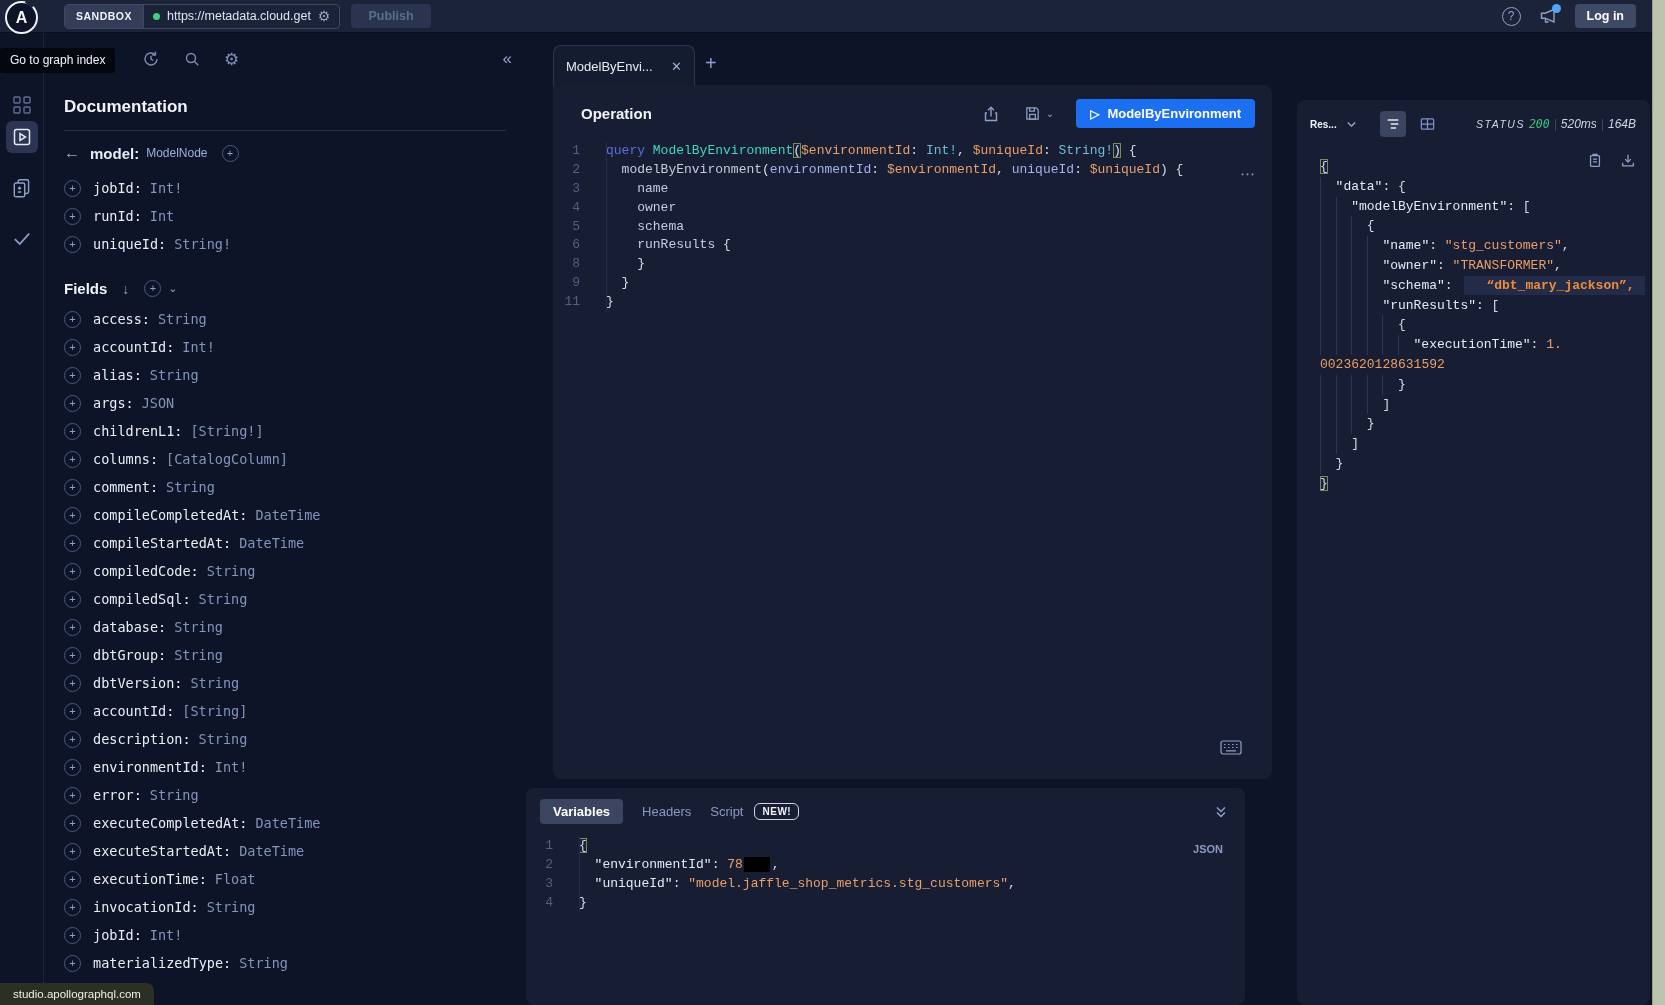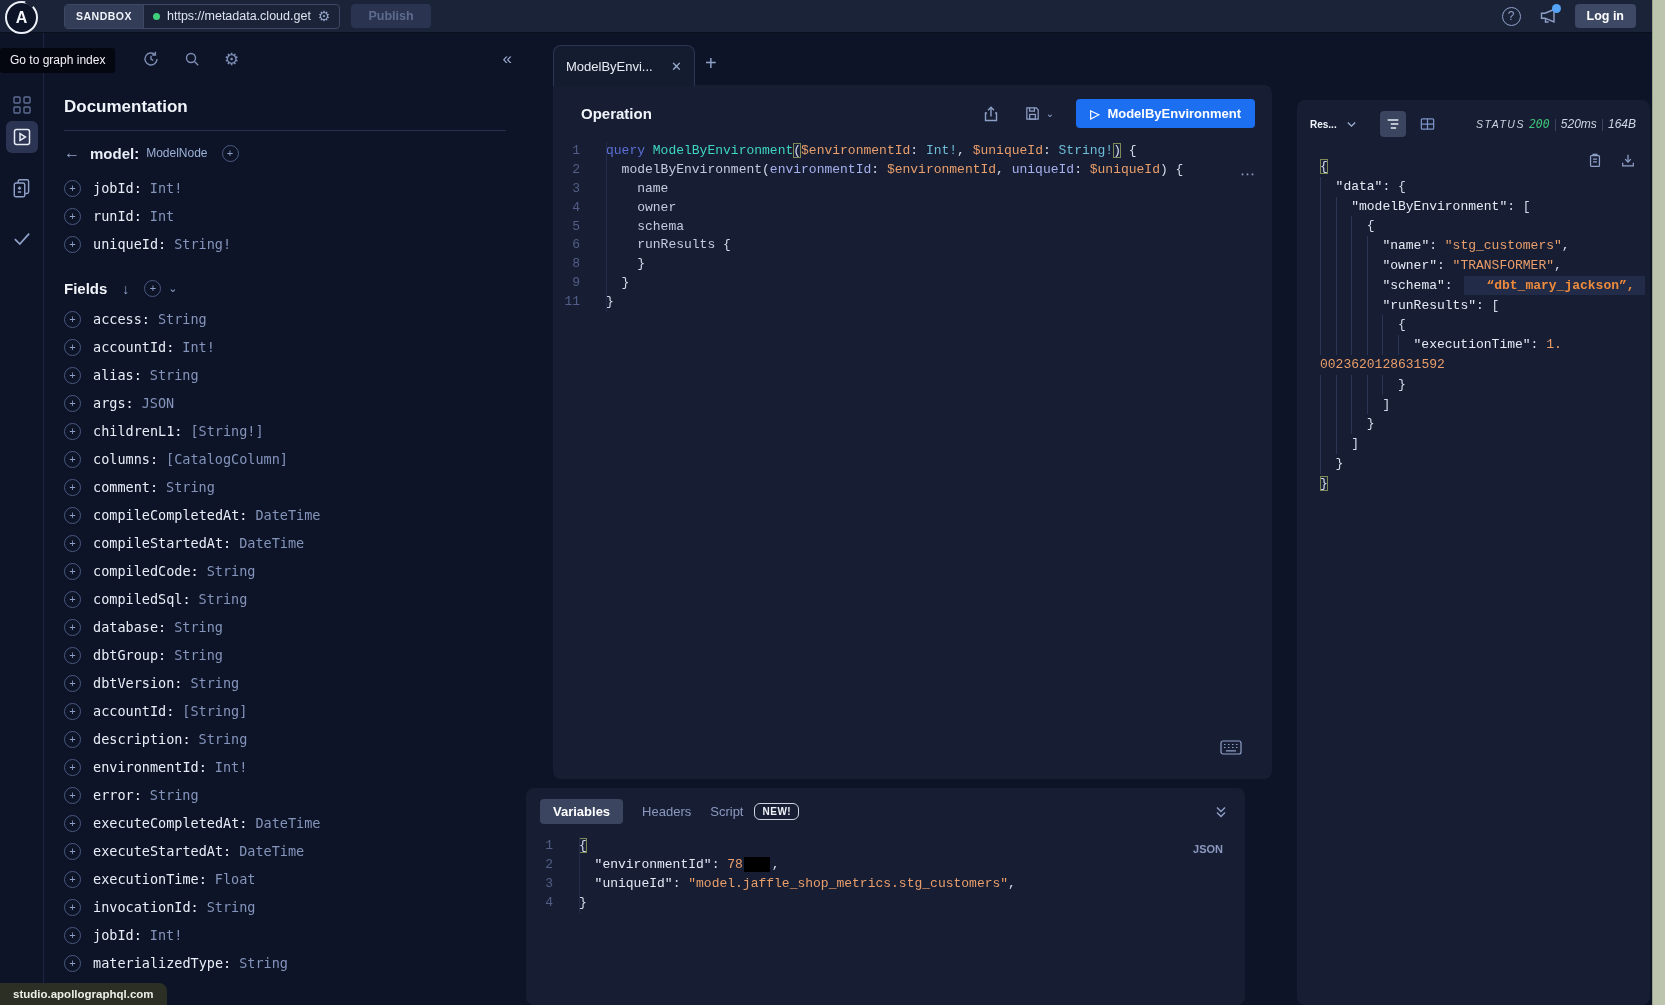--- a/index.html
+++ b/index.html
@@ -113,21 +113,21 @@
   .status-label { font-size:10.5px; letter-spacing:1.5px; color:#cdd4e2; }
   .status-code { font-size:11.5px; color:#3fc47c; font-family:"DejaVu Sans Mono",monospace; }
   .hsep { color:#3a4560; font-size:12px; }
   .status-meta { font-size:12px; color:#cdd4e2; }
   .resp-icons { position:absolute; top:52px; right:14px; display:flex; gap:17px; color:#8fa0c8; }
   .resp-code { padding:12px 0 0 23px; }
 
   
   .edge-strip { position:absolute; right:0; top:0; width:13px; height:1005px; background:#bcc4ad; border-left:1px solid #9aa389; z-index:9; }
   .tooltip { position:absolute; left:0; top:48px; background:#04070f; color:#f2f4f8; font-size:12px; padding:5px 10px 6px; border-radius:3px; z-index:10; white-space:nowrap; }
-  .status-pill { position:absolute; left:0; bottom:0; height:22px; background:#2c2f24; color:#eceee8; font-size:11.5px; font-weight:bold; display:flex; align-items:center; padding:0 13px; border-top-right-radius:8px; z-index:10; }
+  .status-pill { position:absolute; left:0; bottom:0; height:22px; background:#2c2f24; color:#eceee8; font-size:11.5px; font-weight:normal; display:flex; align-items:center; padding:0 13px; border-top-right-radius:8px; z-index:10; }
 </style>
 </head>
 <body>
 
 <header class="topbar">
   <div class="urlbox">
     <span class="sandbox-badge">SANDBOX</span>
     <span class="url-seg">
       <span class="green-dot"></span>
       <span>https://metadata.cloud.get</span>

